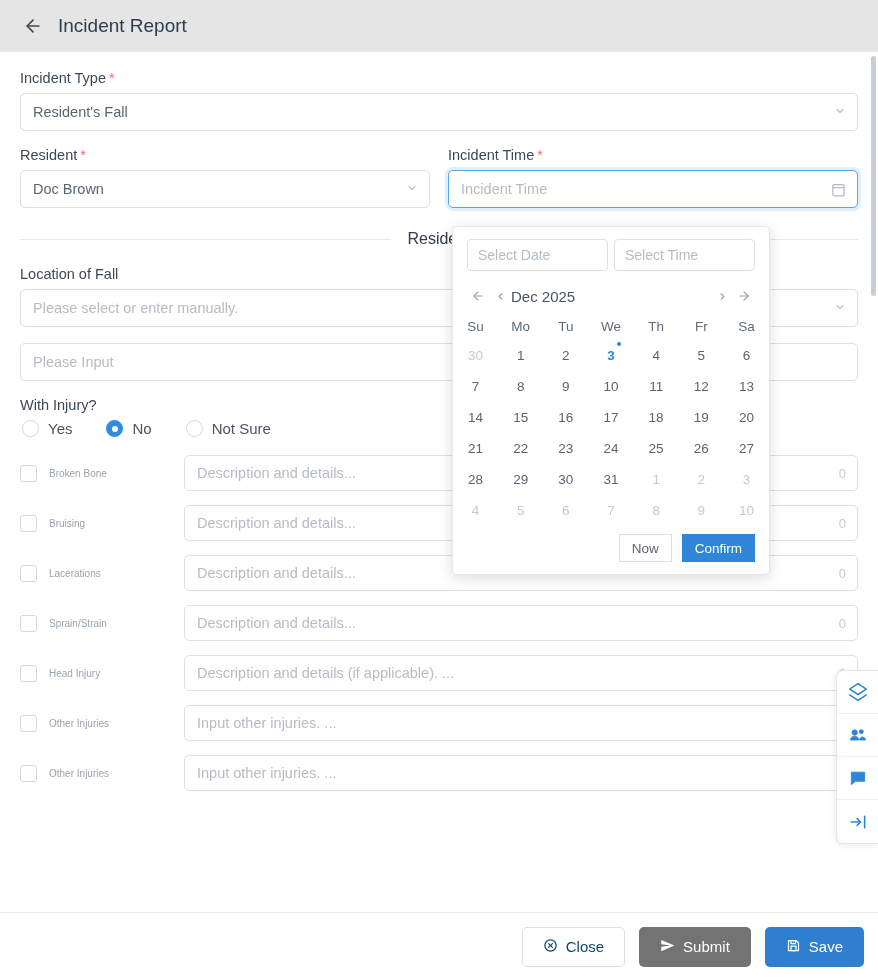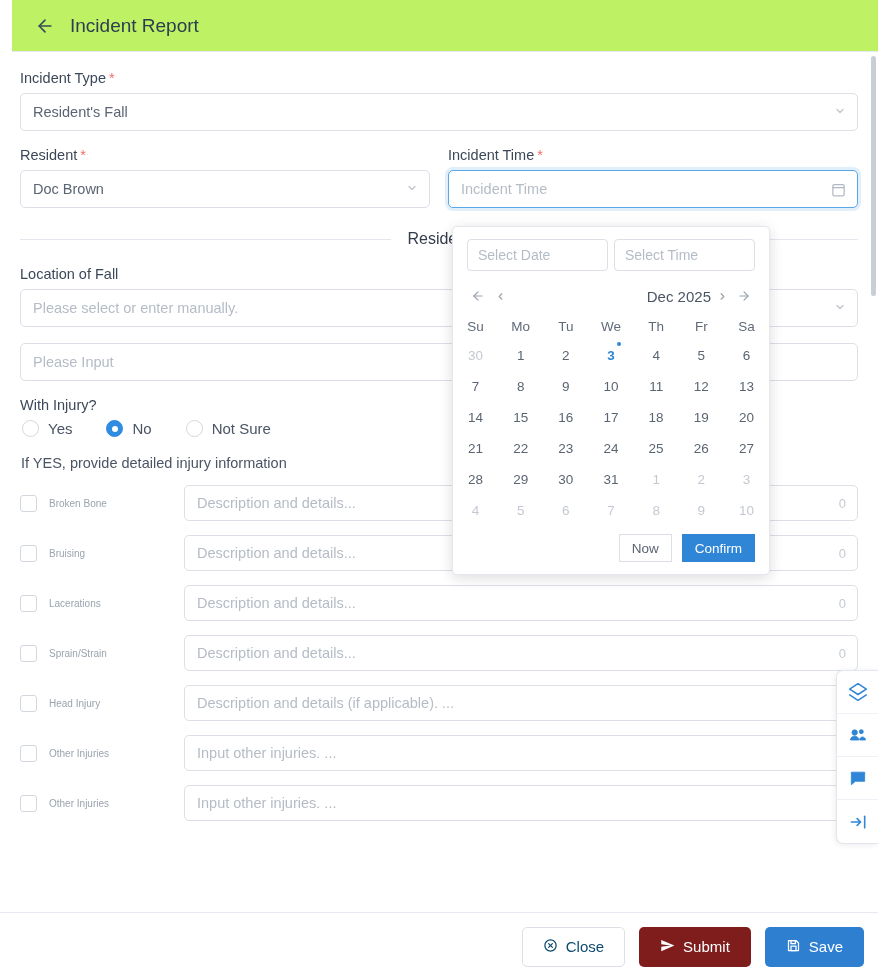--- a/index.html
+++ b/index.html
@@ -19,22 +19,21 @@
     background: #fff;
   }
 
   
   .header {
     height: 52px;
     display: flex;
     align-items: center;
     padding: 0 20px;
     border-bottom: 1px solid #e6eaf0;
-    background: #bef264;
-    margin-left: 12px;
+    background: #e5e5e5;
   }
   .back-arrow {
     width: 26px; height: 26px;
     display: flex; align-items: center; justify-content: center;
     color: #3b4a5a;
     font-size: 20px;
     cursor: pointer;
     margin-right: 12px;
   }
   .header-title {
@@ -201,21 +200,21 @@
     display: flex;
     align-items: center;
     justify-content: center;
     gap: 8px;
     font-size: 15px;
     padding: 0 20px;
     cursor: pointer;
     border: 1px solid transparent;
   }
   .btn-close { background: #fff; border-color: #dcdfe6; color: #0c4a6e; min-width: 90px; }
-  .btn-submit { background: #7f1d1d; color: #fff; min-width: 106px; }
+  .btn-submit { background: #737373; color: #fff; min-width: 106px; }
   .btn-save { background: #2f7fd1; color: #fff; min-width: 94px; }
 
   
   .rail {
     position: absolute;
     right: 0;
     top: 670px;
     width: 42px;
     background: #fff;
     border: 1px solid #e2e7ee;
@@ -279,21 +278,21 @@
   }
   .dp-nav {
     width: 22px; height: 22px;
     display: flex; align-items: center; justify-content: center;
     color: #9aa3ae;
     font-size: 14px;
     cursor: pointer;
   }
   .dp-title {
     flex: 1;
-    text-align: right;
+    text-align: left;
     font-size: 15px;
     color: #4b5563;
   }
   table.cal {
     width: 100%;
     border-collapse: collapse;
     padding: 0 6px;
   }
   table.cal th {
     font-size: 13.5px;
@@ -428,21 +427,20 @@
       <div class="radio checked">
         <span class="dot"></span>
         <span class="rlabel">No</span>
       </div>
       <div class="radio">
         <span class="dot"></span>
         <span class="rlabel">Not Sure</span>
       </div>
     </div>
 
-    <div class="section-note">If YES, provide detailed injury information</div>
 
     <div class="injury-row">
       <span class="cb"></span>
       <span class="injury-name">Broken Bone</span>
       <div class="injury-input">
         <span>Description and details...</span>
         <span class="count">0</span>
       </div>
     </div>
     <div class="injury-row">

